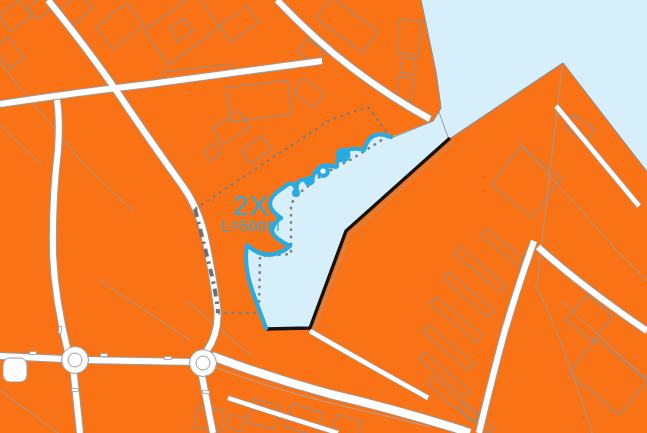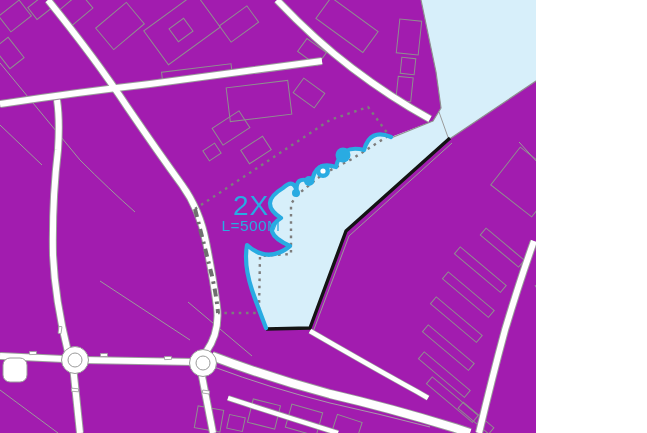--- a/index.html
+++ b/index.html
@@ -1,16 +1,16 @@
 <!DOCTYPE html>
 <html><head>
 <meta charset="utf-8">
 <style>
   html,body{margin:0;padding:0;background:#ffffff;}
-  .map-frame{position:relative;width:536px;height:433px;overflow:hidden;background:#a21caf;
+  .map-frame{position:relative;width:647px;height:433px;overflow:hidden;background:#f97316;
              font-family:"Liberation Sans", sans-serif;}
   svg{display:block;}
   .parcel{stroke:#9b9b9b;stroke-width:1;fill:none;}
   .bldg{stroke:#8f8f8f;stroke-width:1;fill:none;}
   .casing{stroke:#9b9b9b;stroke-width:8;fill:none;stroke-linecap:butt;stroke-linejoin:round;}
   .casing.wide{stroke-width:10;}
   .casing.narrow{stroke-width:6;}
   .inner{stroke:#ffffff;stroke-width:6;fill:none;stroke-linecap:butt;stroke-linejoin:round;}
   .inner.wide{stroke-width:8;}
   .inner.narrow{stroke-width:4.4;}

